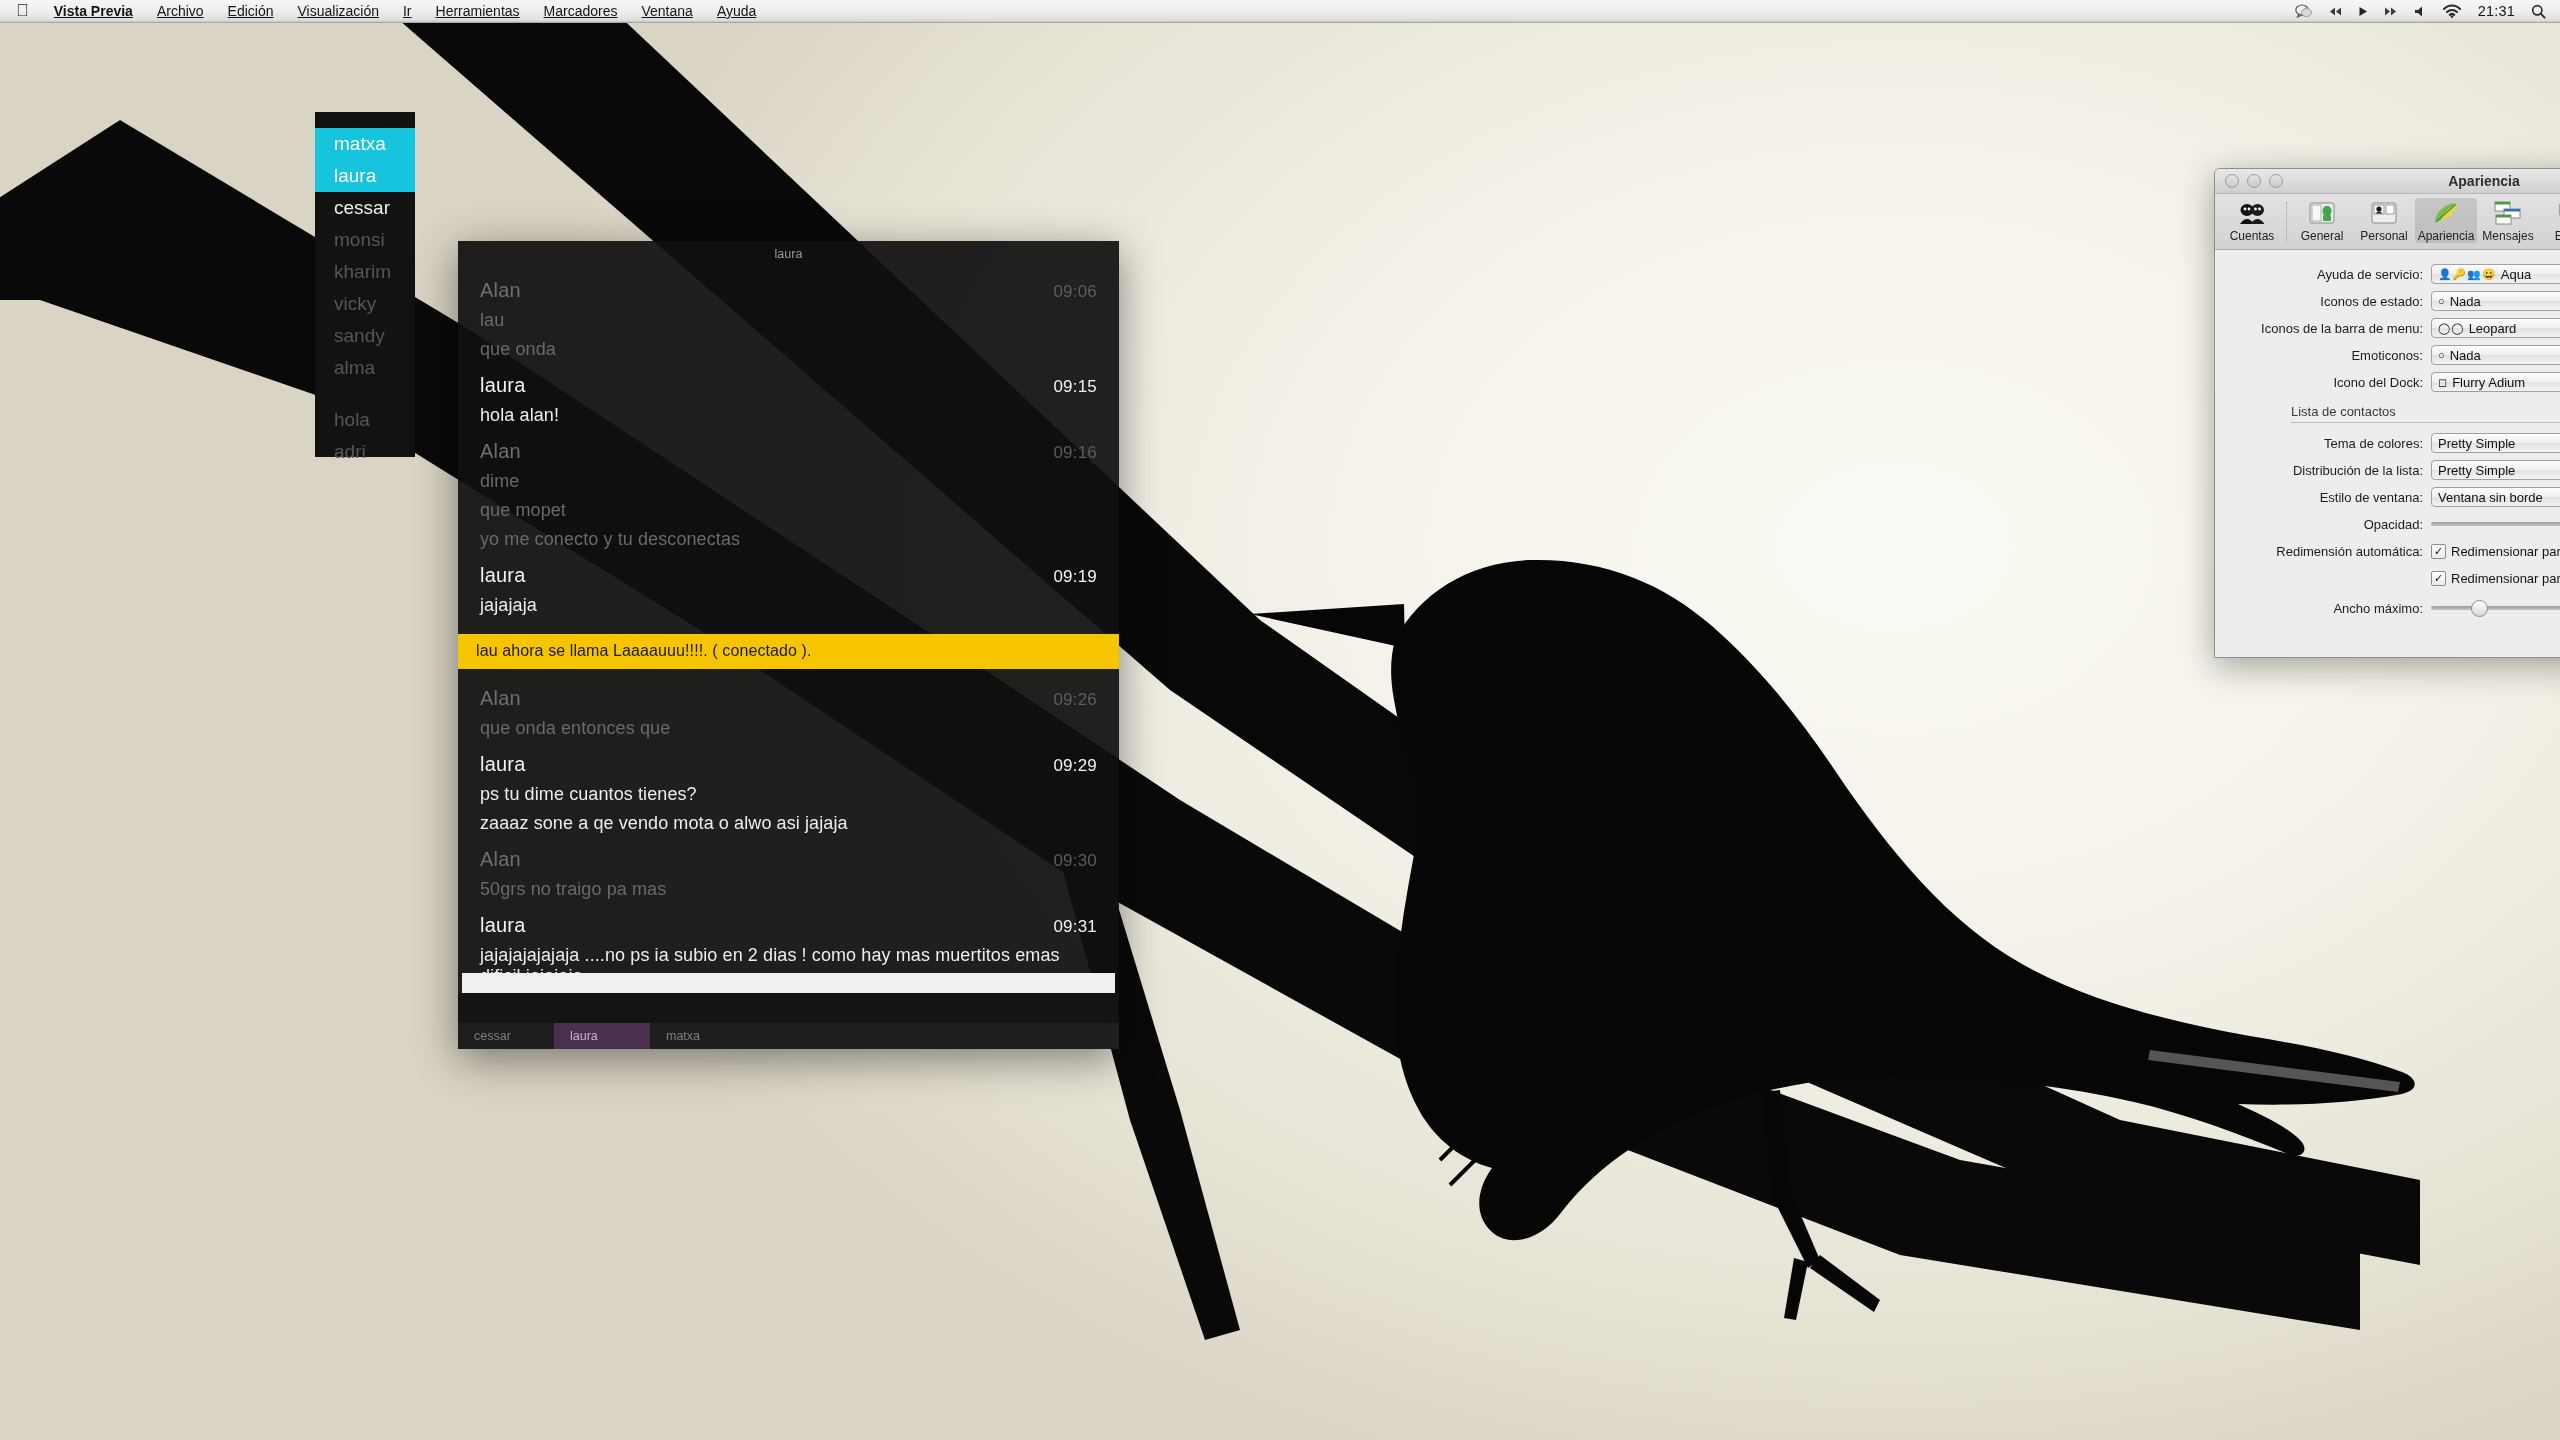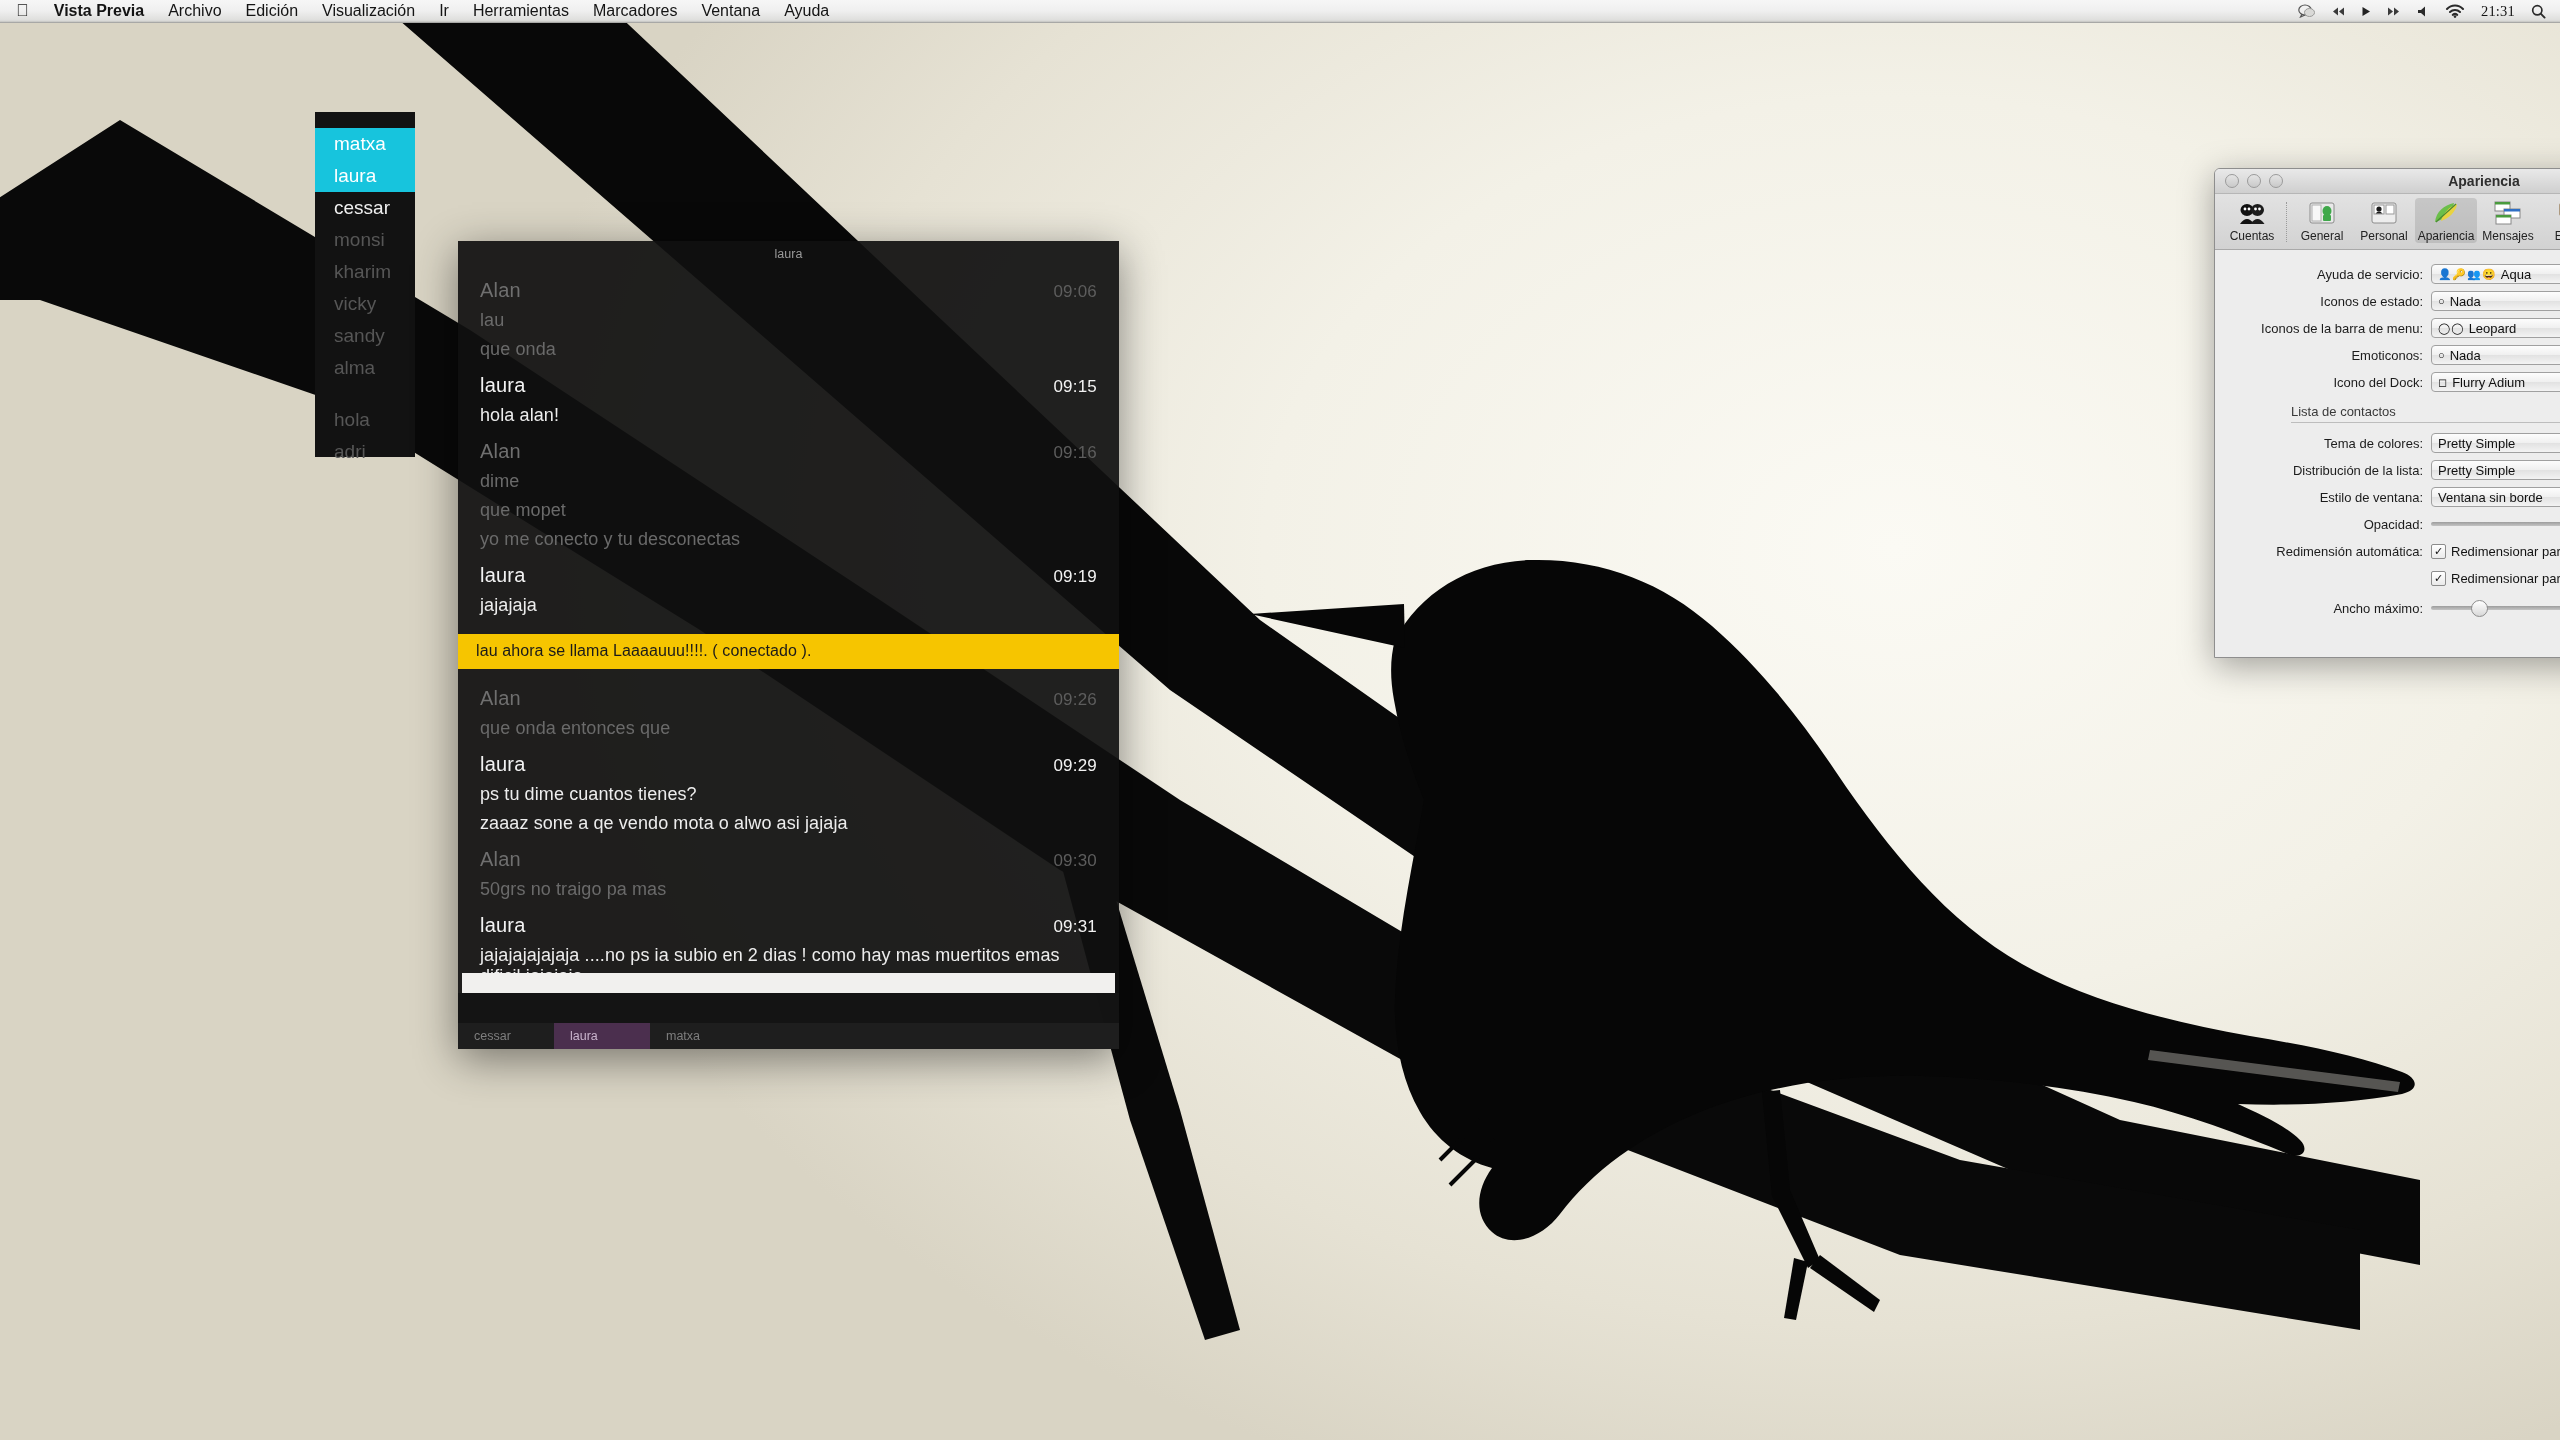--- a/index.html
+++ b/index.html
@@ -34,31 +34,31 @@
     box-sizing: border-box;
   }
   .menu-apple {
     padding: 0 13px 0 16px;
     font-size: 17px; line-height: 1;
     color: #1c1c1c;
     position: relative; top: -1px;
   }
   .menu-item {
     padding: 0 12px;
-    font-size: 16px;
+    font-size: 14px;
     color: #141414;
     white-space: nowrap;
+    text-decoration: underline;
   }
   .menu-item.app-name { font-weight: bold; }
   #menubar-right {
     margin-left: auto;
     display: flex; align-items: center;
     padding-right: 14px;
     gap: 16px;
-    font-family: Liberation Serif, serif;
   }
   .mb-icon { display: flex; align-items: center; color: #2a2a2a; }
   .mb-clock {
     font-size: 14.5px; color: #141414;
     letter-spacing: 0.2px;
   }
 
   
   #contact-list {
     position: absolute;

